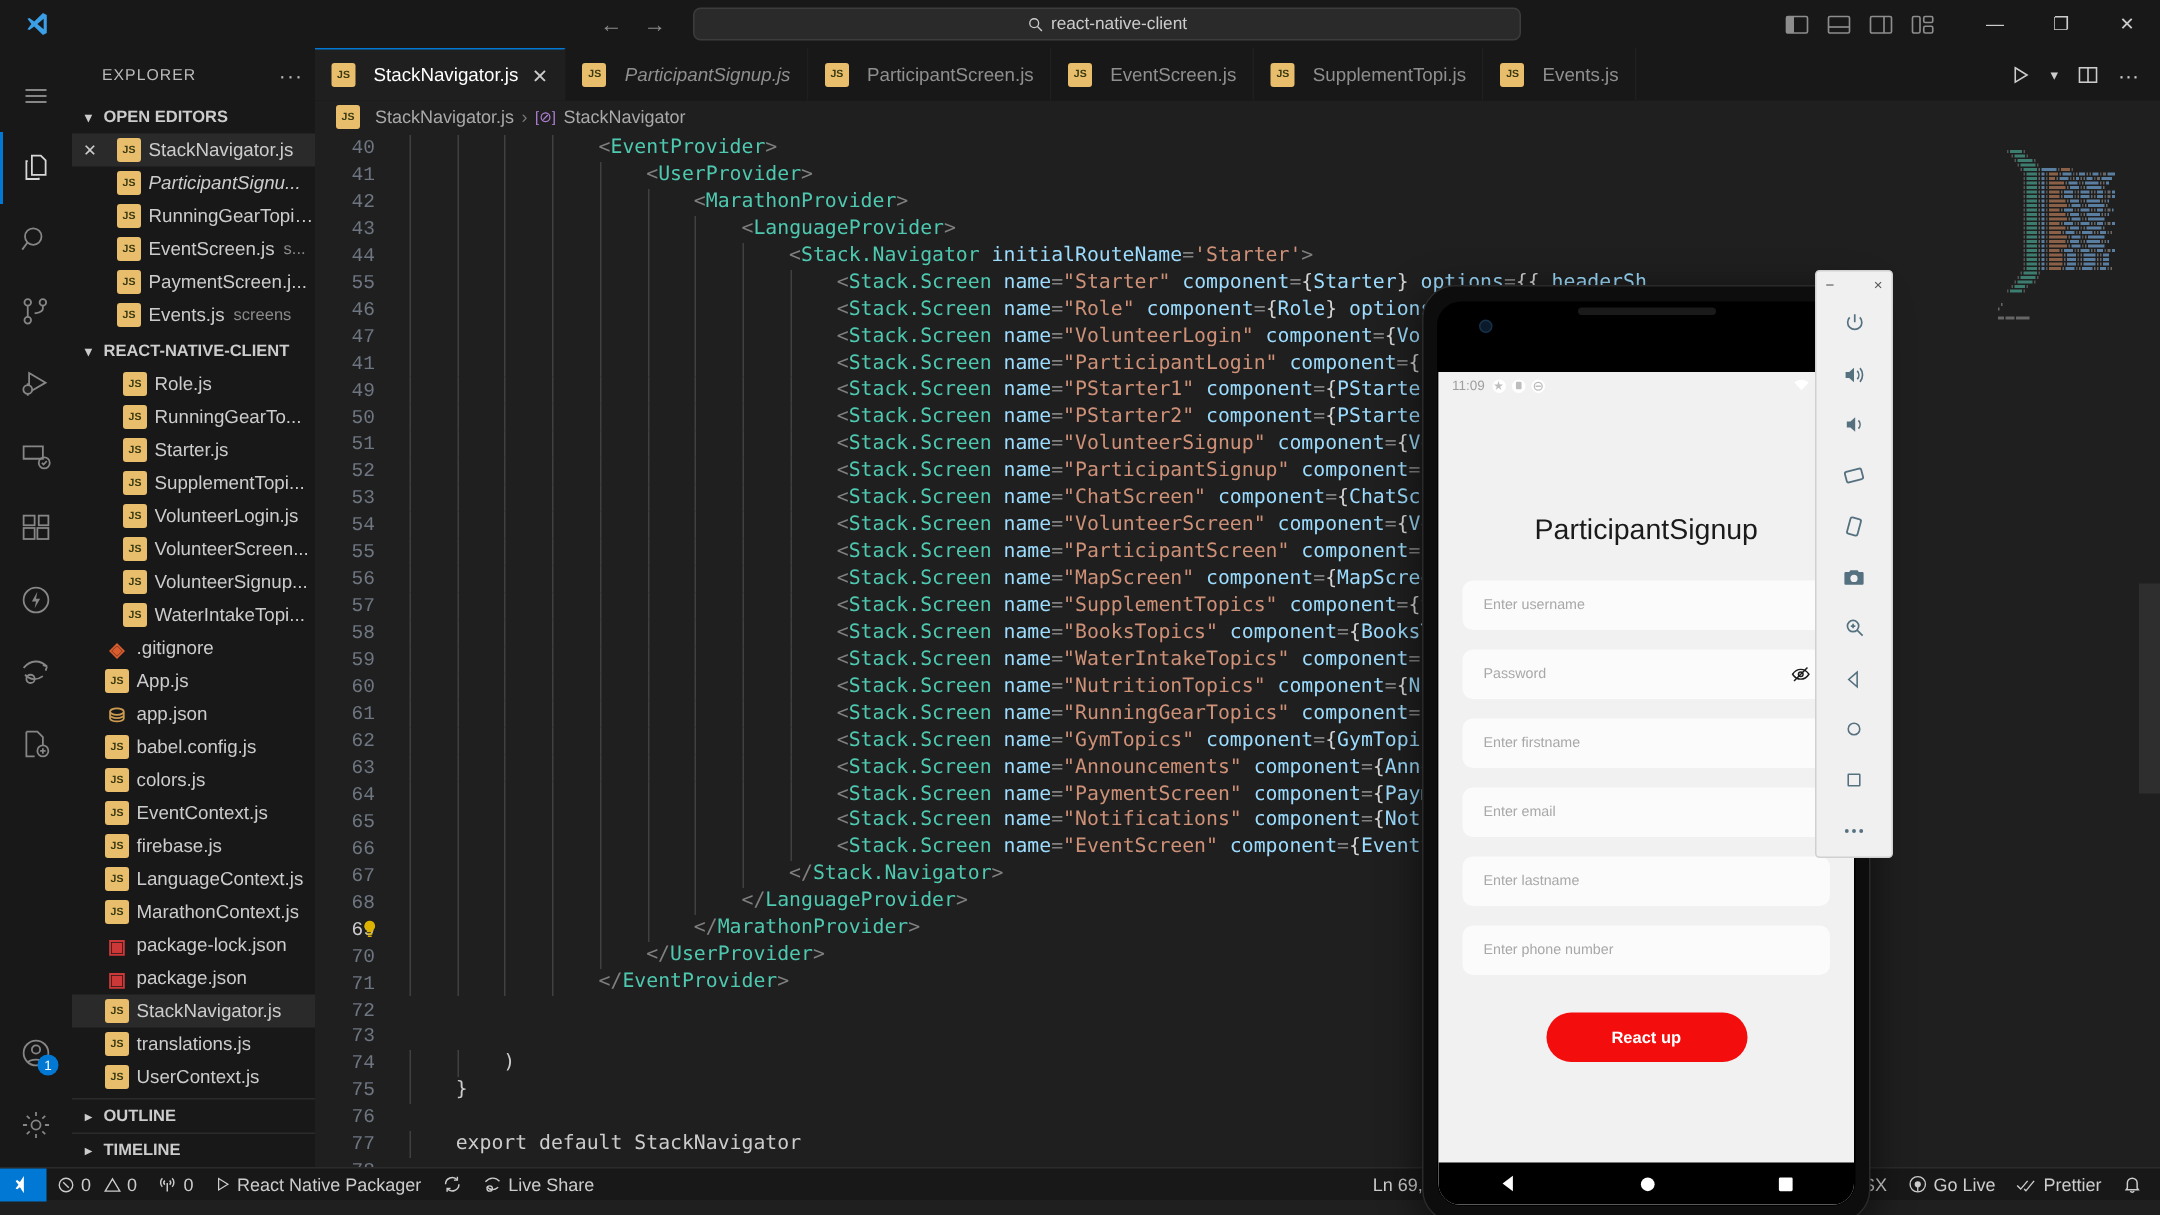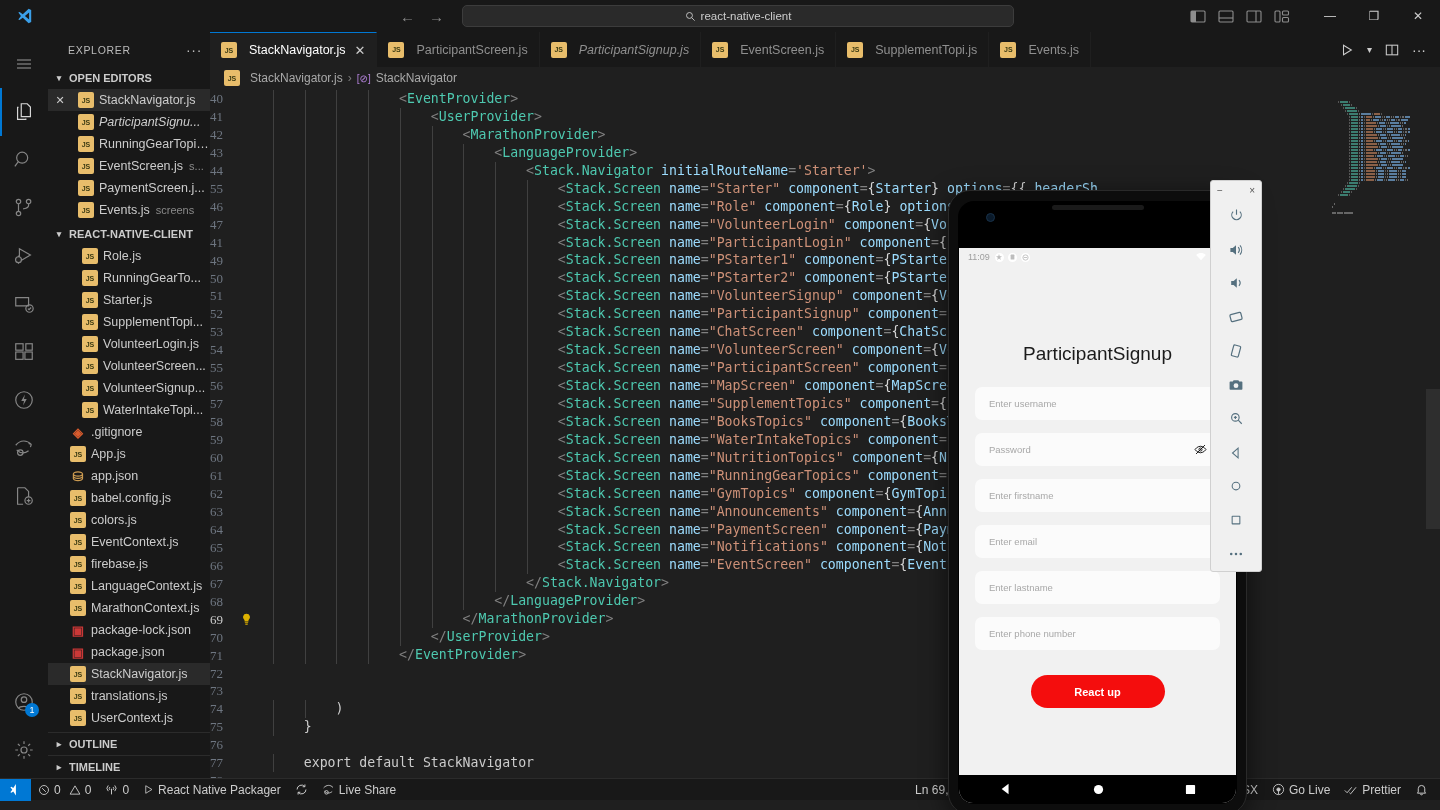--- a/index.html
+++ b/index.html
@@ -71,22 +71,22 @@
   .tab.active { background:#1f1f1f; color:#ffffff; border-top:1px solid #0078d4; }
   .tab .tabx { color:#cccccc; font-size:13px; margin-left:2px; }
   .tab.italic .tablabel { font-style:italic; }
   .tabs-actions { margin-left:auto; display:flex; align-items:center; gap:13px;
     padding:0 14px; color:#cccccc; }
   .breadcrumb { height:22px; display:flex; align-items:center; gap:5px; padding-left:14px;
     font-size:12px; color:#a9a9a9; background:#1f1f1f; }
   .bc-sym { color:#b180d7; font-size:10px; }
 
   .code-wrap { flex:1; display:flex; position:relative; overflow:hidden; background:#1f1f1f; }
-  .gutter { width:62px; flex:0 0 62px; text-align:left; padding-right:22px;
-    font-family:Liberation Serif, serif; font-size:13px; line-height:17.95px;
+  .gutter { width:62px; flex:0 0 62px; text-align:right; padding-right:22px;
+    font-family:Liberation Mono, monospace; font-size:13px; line-height:17.95px;
     color:#6e7681; padding-top:1px; position:relative; }
   .gutter .cur { color:#cccccc; }
   .bulb { position:absolute; left:30px; width:13px; height:13px; }
   .code { flex:1; font-family:"DejaVu Sans Mono", monospace; font-size:13.2px;
     line-height:17.95px; white-space:pre; color:#cccccc; padding-top:1px;
     overflow:hidden; position:relative; }
   .code .ln { position:relative; height:17.95px; }
   .t-tag  { color:#4ec9b0; }
   .t-attr { color:#9cdcfe; }
   .t-str  { color:#ce9178; }
@@ -486,27 +486,27 @@
   </div>
 
   <div class="editor">
     <div class="tabsbar">
       <div id="tabs" style="display:flex;">
           <div class="tab active">
             <span class="fileicon ic-js">JS</span>
             <span class="tablabel">StackNavigator.js</span>
             <span class="tabx">✕</span>
           </div>
+          <div class="tab italic">
+            <span class="fileicon ic-js">JS</span>
+            <span class="tablabel">ParticipantSignup.js</span>
+          </div>
           <div class="tab">
             <span class="fileicon ic-js">JS</span>
             <span class="tablabel">ParticipantScreen.js</span>
-          </div>
-          <div class="tab italic">
-            <span class="fileicon ic-js">JS</span>
-            <span class="tablabel">ParticipantSignup.js</span>
           </div>
           <div class="tab">
             <span class="fileicon ic-js">JS</span>
             <span class="tablabel">EventScreen.js</span>
           </div>
           <div class="tab">
             <span class="fileicon ic-js">JS</span>
             <span class="tablabel">SupplementTopi.js</span>
           </div>
           <div class="tab">

